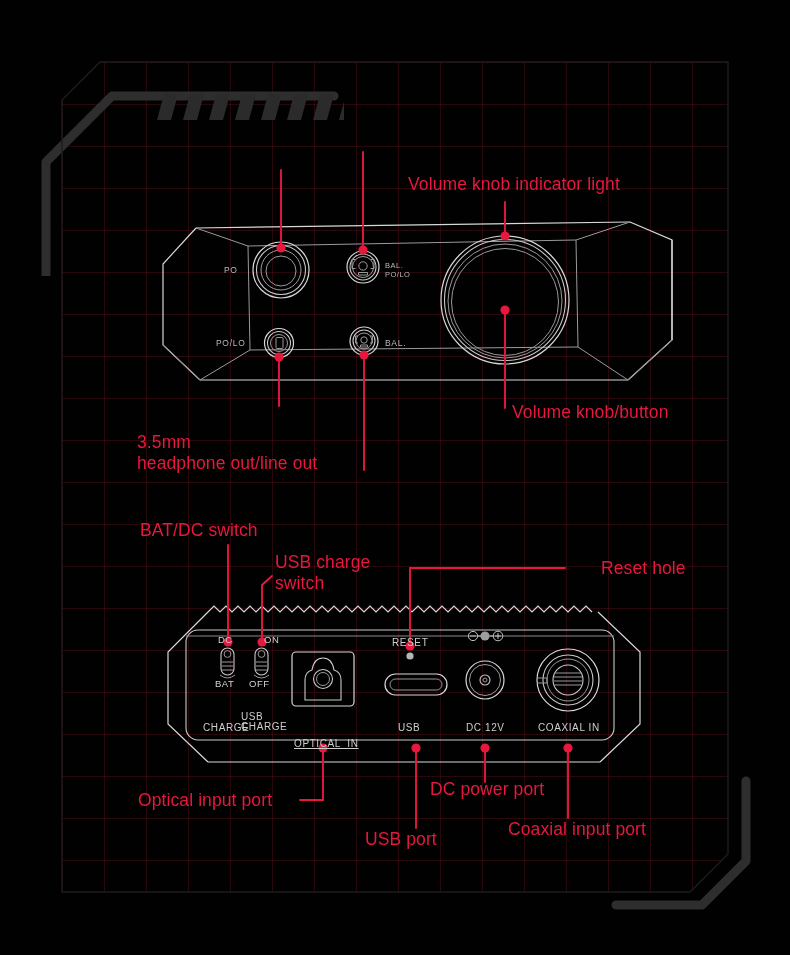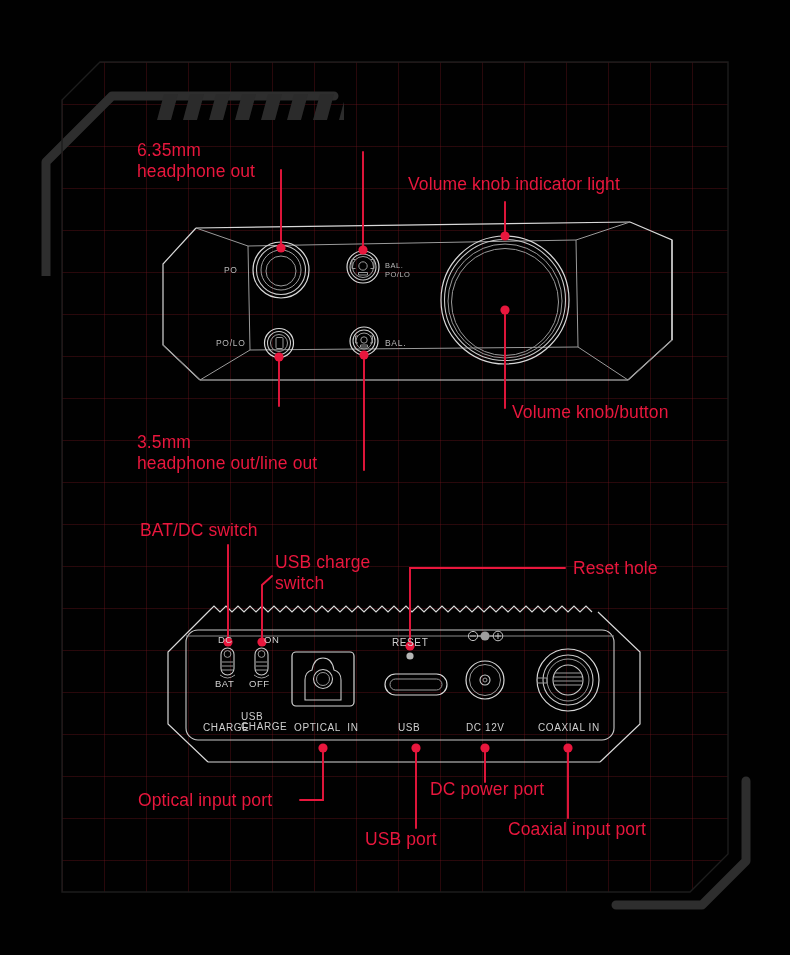--- a/index.html
+++ b/index.html
@@ -271,22 +271,20 @@
       <circle class="dot" cx="416" cy="748" r="4.6"></circle>
 
       <path class="lead" d="M485 748 L485 782"></path>
       <circle class="dot" cx="485" cy="748" r="4.6"></circle>
 
       <path class="lead" d="M568 748 L568 818"></path>
       <circle class="dot" cx="568" cy="748" r="4.6"></circle>
     </g>
   </svg>
 
-  <div class="label" style="left:137px; top:140px;">6.35mm
-headphone out</div>
 
 
   <div class="label" style="left:408px; top:174px;">Volume knob indicator light</div>
 
   <div class="label" style="left:137px; top:400px;margin-top:32px;">3.5mm
 headphone out/line out</div>
 
 
   <div class="label" style="left:512px; top:402px;">Volume knob/button</div>
 
@@ -294,38 +292,38 @@
   <div class="silk tiny" style="left:385px; top:261px;">BAL.
 PO/LO</div>
   <div class="silk" style="left:216px; top:338px;">PO/LO</div>
   <div class="silk" style="left:385px; top:338px;">BAL.</div>
 
   <div class="label" style="left:140px; top:520px;">BAT/DC switch</div>
 
   <div class="label" style="left:275px; top:552px;">USB charge
 switch</div>
 
-  <div class="label" style="left:573px; top:558px;">Reset hole</div>
+  <div class="label" style="left:601px; top:558px;">Reset hole</div>
 
   <div class="label" style="left:138px; top:790px;">Optical input port</div>
 
   <div class="label" style="left:365px; top:829px;">USB port</div>
 
   <div class="label" style="left:430px; top:779px;">DC power port</div>
 
   <div class="label" style="left:508px; top:819px;">Coaxial input port</div>
 
   <div class="silk sw" style="left:218px; top:634px;">DC</div>
   <div class="silk sw" style="left:215px; top:678px;">BAT</div>
   <div class="silk sw" style="left:252px; top:634px;margin-left:12px;">ON</div>
   <div class="silk sw" style="left:249px; top:678px;">OFF</div>
 
   <div class="silk rear" style="left:392px; top:637px;">RESET</div>
 
   <div class="silk rear" style="left:203px; top:722px;">CHARGE</div>
   <div class="silk rear" style="left:241px; top:712px; line-height:10px;">USB
 CHARGE</div>
-  <div class="silk rear" style="left:294px; top:722px;">OPTICAL  IN</div>
+  <div class="silk rear" style="left:294px; top:738px;text-decoration:underline;">OPTICAL  IN</div>
   <div class="silk rear" style="left:398px; top:722px;">USB</div>
   <div class="silk rear" style="left:466px; top:722px;">DC 12V</div>
   <div class="silk rear" style="left:538px; top:722px;">COAXIAL IN</div>
 
 </div>
 
 </body></html>

